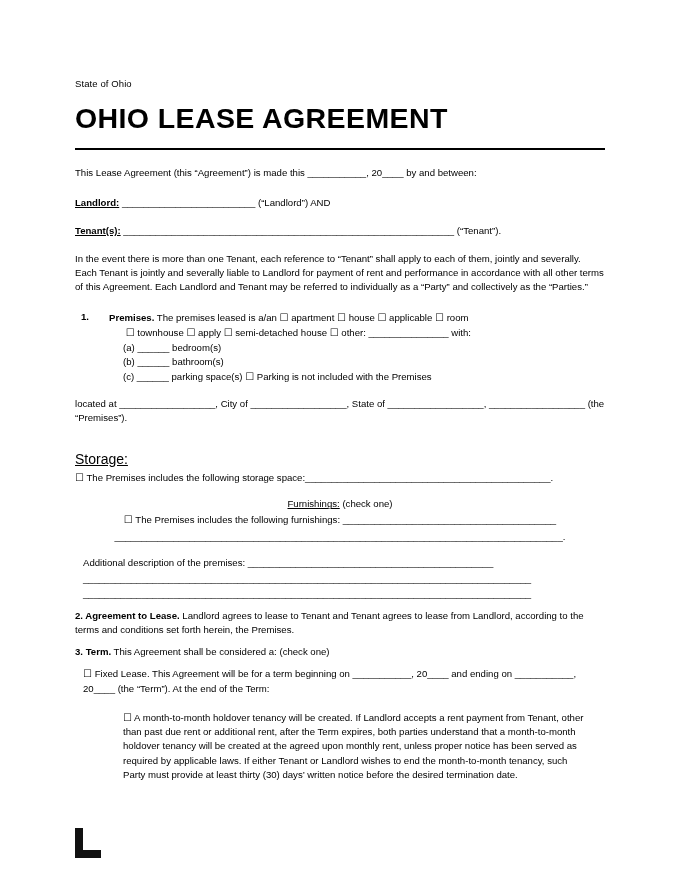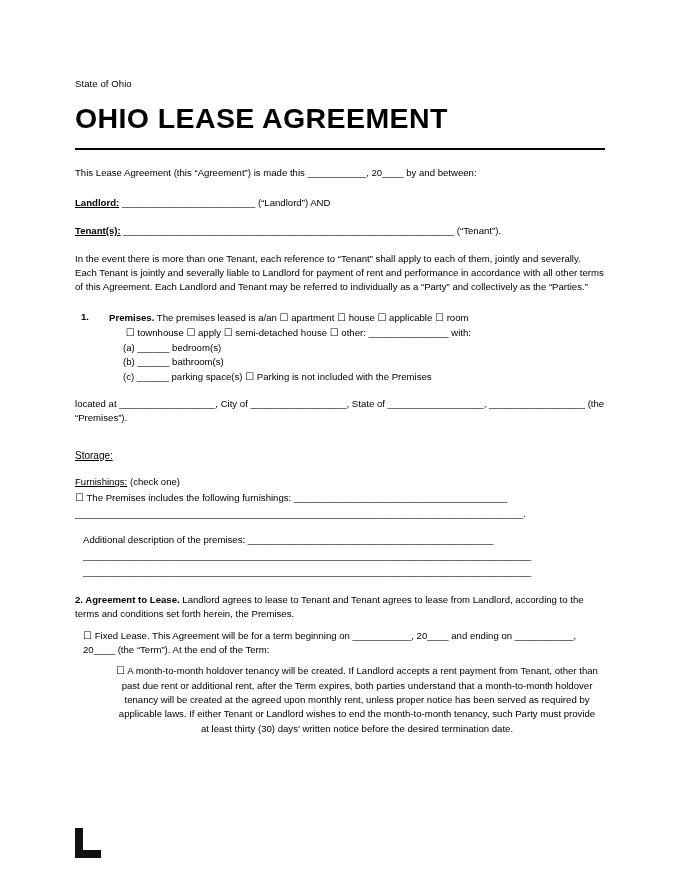--- a/index.html
+++ b/index.html
@@ -70,37 +70,36 @@
   }
   .cb {
     font-family: "DejaVu Sans", sans-serif;
     font-size: 10px;
   }
   .sub-line { margin: 0; font-size: 9.6px; line-height: 1.5; }
   .indent-a { padding-left: 14px; }
 
   .section-head {
     text-decoration: underline;
-    font-size: 10px;
+    font-size: 14px;
     margin: 0 0 2px 0;
   }
   .tight { margin-bottom: 2px; }
   .located { margin-top: 12px; margin-bottom: 24px; }
   .storage-block { margin-bottom: 12px; }
-  .furn-block { margin-bottom: 12px; }
-  .addl-block { margin-bottom: 14px; padding-left: 8px; }
+  .furn-block { margin-bottom: 12px; text-align: center; }
+  .addl-block { margin-bottom: 8px; padding-left: 8px; }
   .clause { margin-bottom: 8px; font-size: 9.6px; line-height: 1.45; }
   .term-body { margin-bottom: 8px; }
   .fixed-lease { padding-left: 8px; margin-bottom: 6px; }
   .holdover {
     padding-left: 34px;
     font-size: 9.6px;
     line-height: 1.5;
-    margin: 6px;
-    text-align: center;
+    margin: 14px;
   }
   .logo {
     position: absolute;
     left: 75px;
     top: 828px;
     width: 26px;
     height: 30px;
   }
   .logo .bar {
     position: absolute;
@@ -164,20 +163,24 @@
           <span class="cb">☐</span>
           <span>Parking is not included with the Premises</span>
         </p>
       </div>
     </div>
 
     <p class="located">located at __________________, City of __________________, State of __________________, __________________ (the “Premises”).</p>
 
     <div class="storage-block">
       <p class="section-head">Storage:</p>
+      <p class="tight">
+        <span class="cb">☐</span>
+        <span>The Premises includes the following storage space:______________________________________________.</span>
+      </p>
     </div>
 
     <div class="furn-block">
       <p class="tight">
         <span class="u">Furnishings:</span><span> (check one)</span>
       </p>
       <p class="tight">
         <span class="cb">☐</span>
         <span>The Premises includes the following furnishings: ________________________________________</span>
       </p>
@@ -187,20 +190,23 @@
     <div class="addl-block">
       <p class="tight">Additional description of the premises: ______________________________________________</p>
       <p class="tight">____________________________________________________________________________________</p>
       <p class="tight">____________________________________________________________________________________</p>
     </div>
 
     <p class="clause">
       <span class="b">2. Agreement to Lease.</span><span> Landlord agrees to lease to Tenant and Tenant agrees to lease from Landlord, according to the terms and conditions set forth herein, the Premises.</span>
     </p>
 
+    <p class="clause term-body">
+      <span class="b">3. Term.</span><span> This Agreement shall be considered a: (check one)</span>
+    </p>
 
     <p class="fixed-lease">
       <span class="cb">☐</span>
       <span>Fixed Lease. This Agreement will be for a term beginning on ___________, 20____ and ending on ___________, 20____ (the “Term”). At the end of the Term:</span>
     </p>
 
     <p class="holdover">
       <span class="cb">☐</span>
       <span>A month-to-month holdover tenancy will be created. If Landlord accepts a rent payment from Tenant, other than past due rent or additional rent, after the Term expires, both parties understand that a month-to-month holdover tenancy will be created at the agreed upon monthly rent, unless proper notice has been served as required by applicable laws. If either Tenant or Landlord wishes to end the month-to-month tenancy, such Party must provide at least thirty (30) days’ written notice before the desired termination date.</span>
     </p>

